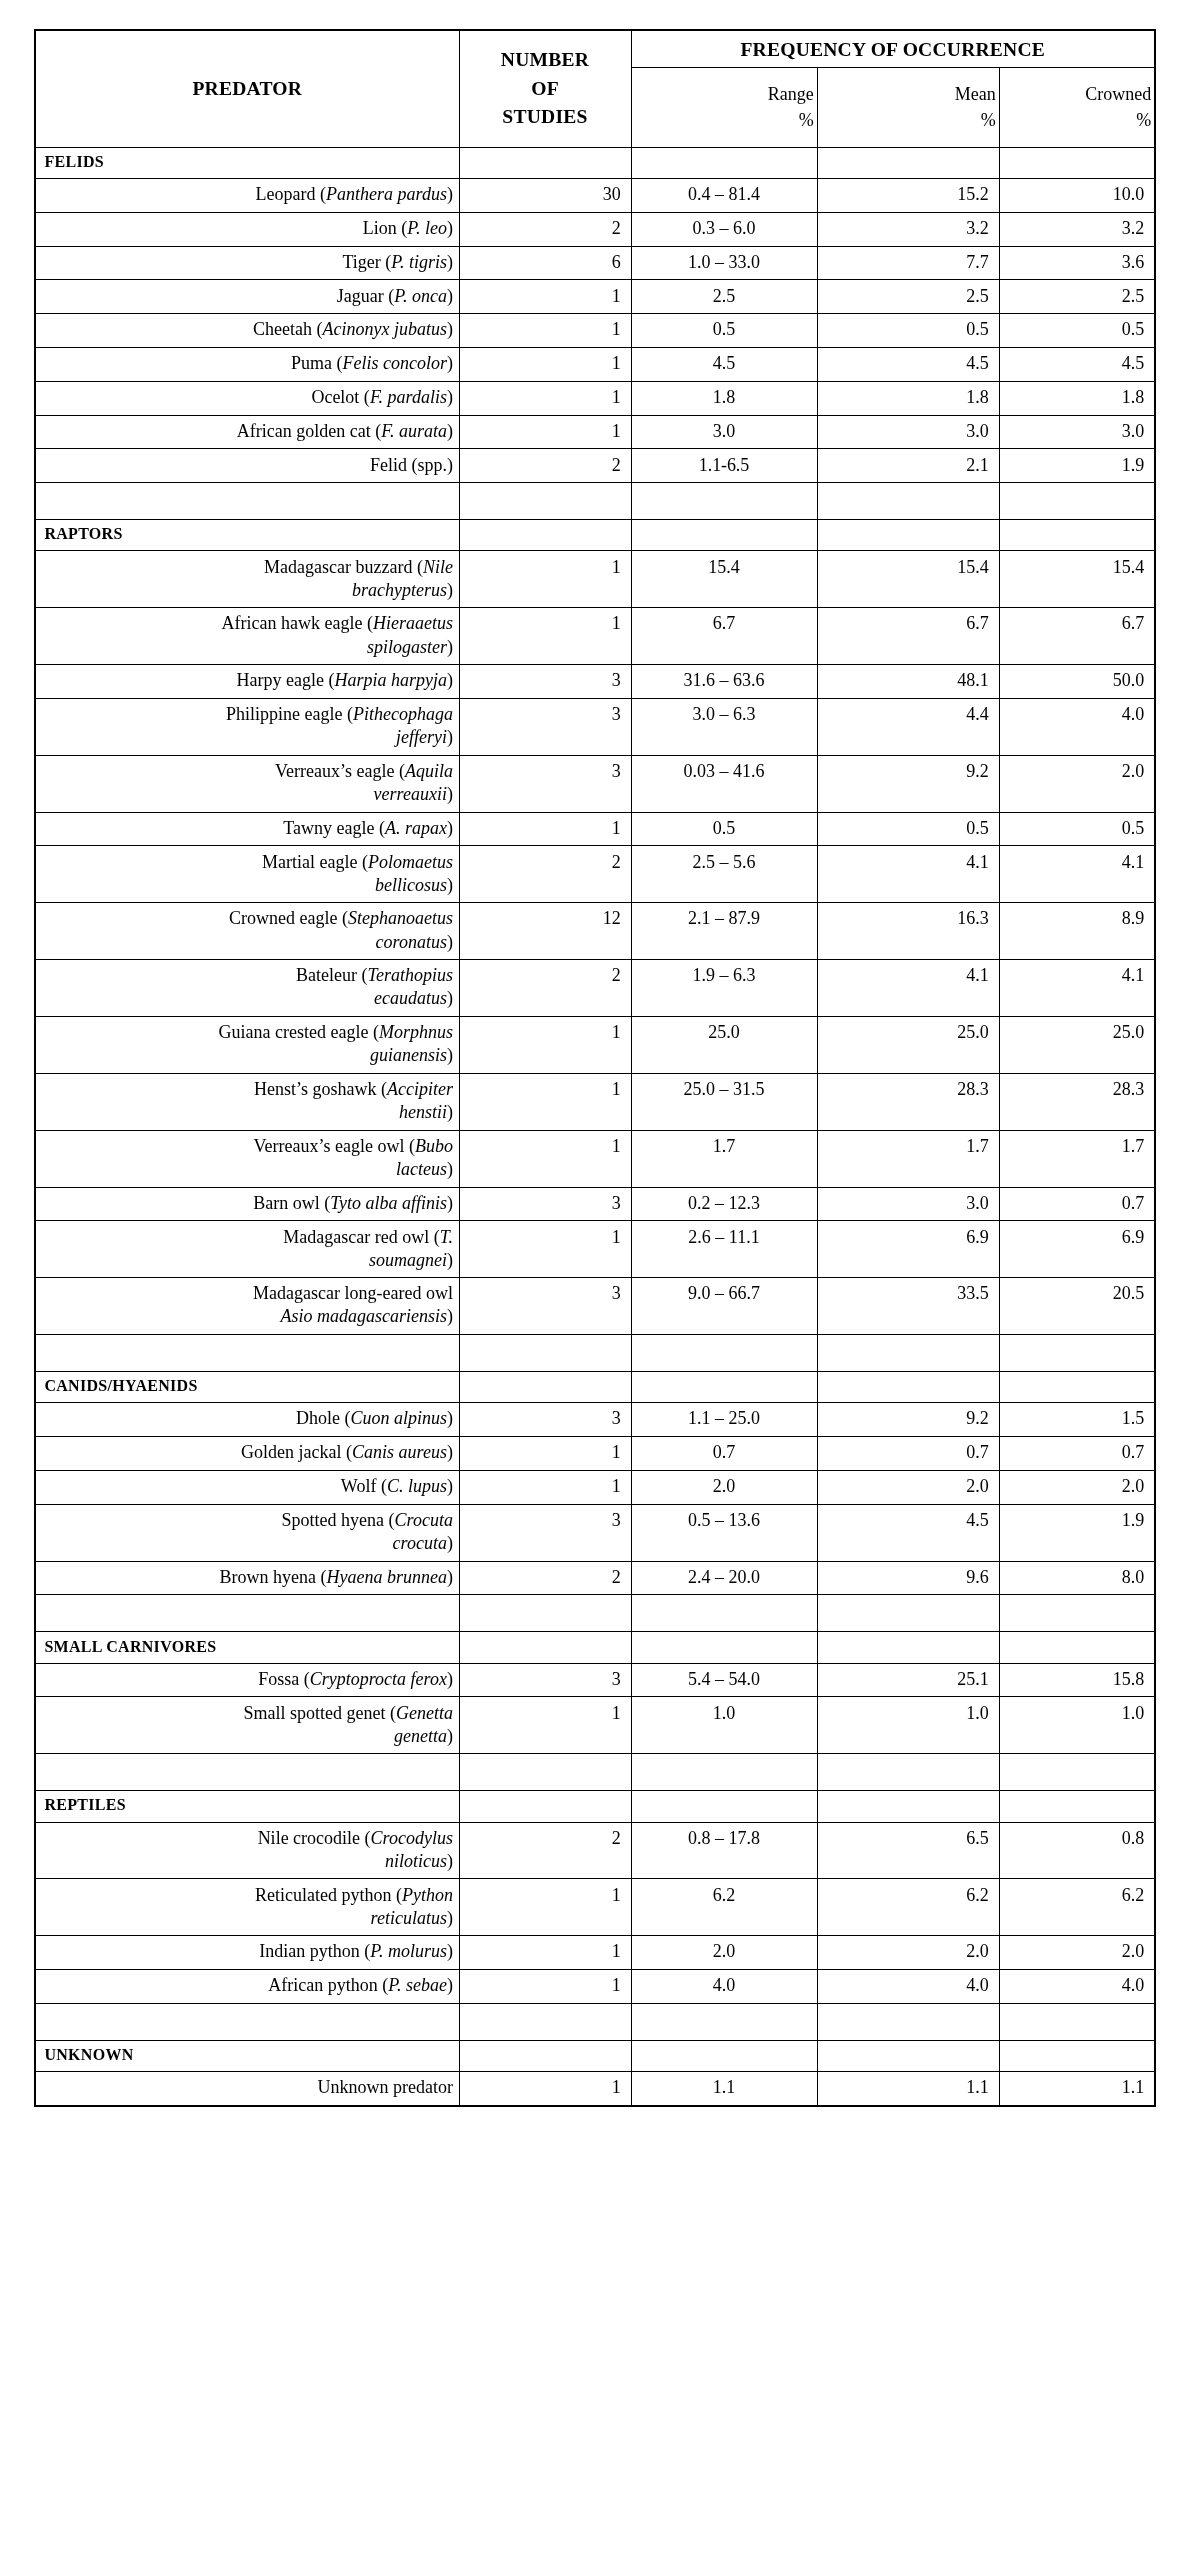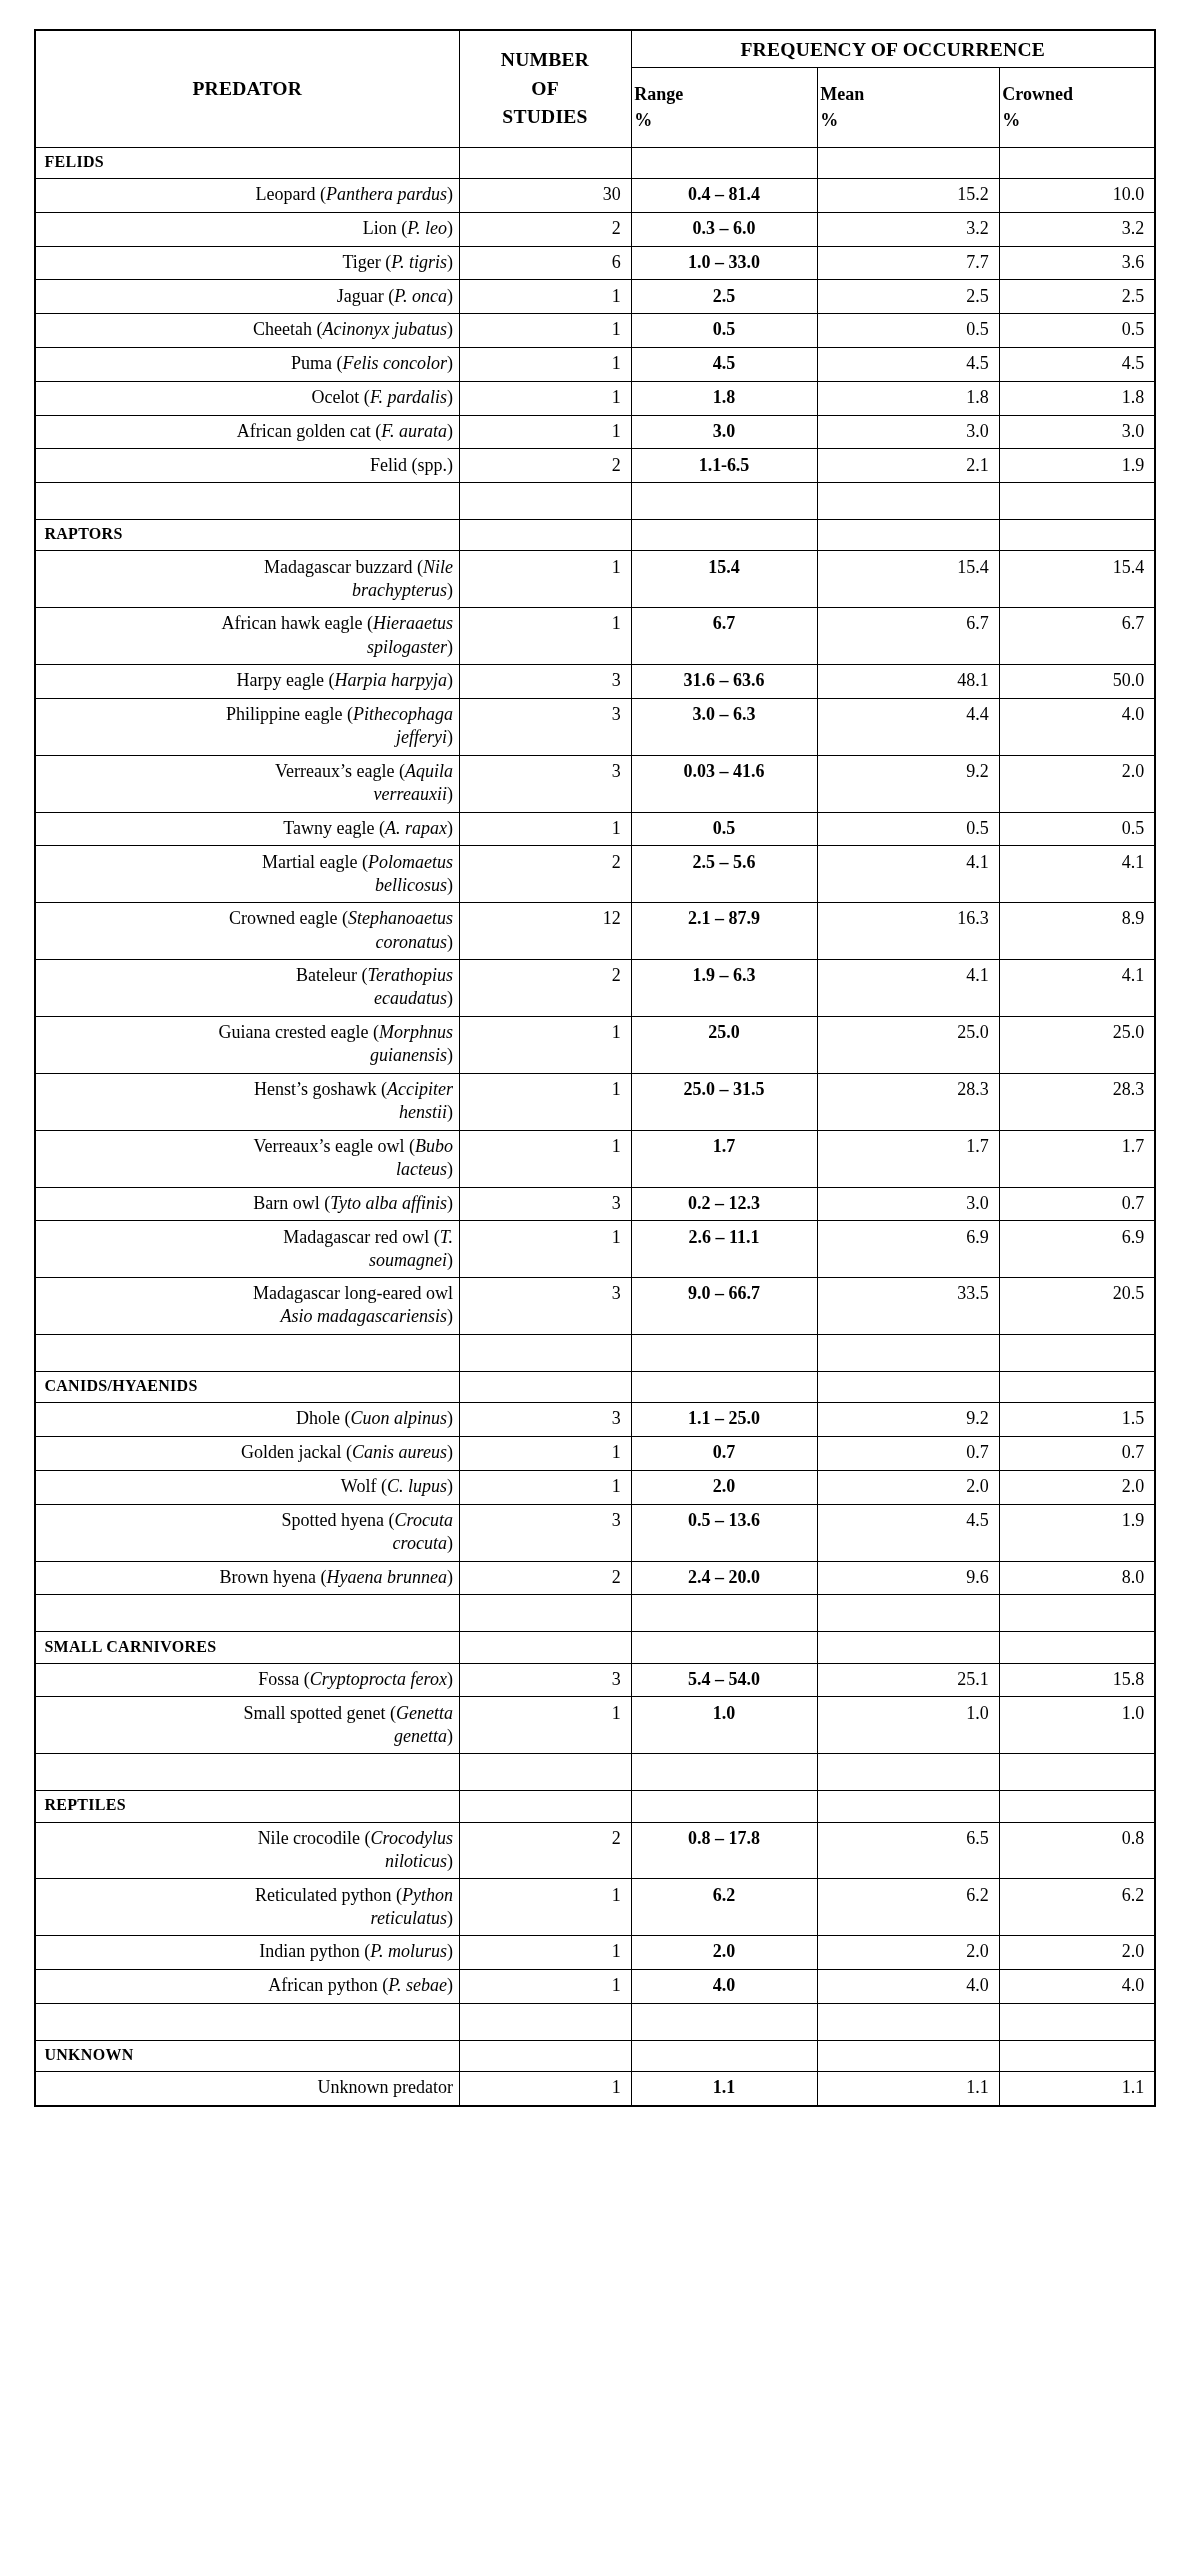--- a/index.html
+++ b/index.html
@@ -45,23 +45,23 @@
     text-align: center;
     vertical-align: middle;
     font-weight: bold;
     font-size: 19.6px;
     letter-spacing: 0.2px;
     padding: 5.6px 2.8px;
   }
   th.hdr-pred   { height: 104px; }
   th.hdr-nstud  { line-height: 1.45; margin-top: 21px; }
   th.hdr-sub {
-    text-align: left;
+    text-align: right;
     vertical-align: middle;
-    font-weight: bold;
+    font-weight: normal;
     font-size: 18px;
     height: 70px;
     line-height: 1.45;
     padding: 4.2px 2.8px;
   }
 
   
   td.pred {
     text-align: right;
     padding: 4.2px 5.6px 5.6px 8.4px;
@@ -83,21 +83,21 @@
   tr.group td.grp {
     font-weight: bold;
     font-size: 16px;
     letter-spacing: 0.3px;
     padding: 4.2px 5.6px 5.6px 8.4px;
   }
   tr.spacer td { height: 36px; }
   tr.spacer td.full { border-left: 1.4px solid #000; border-right: 1.4px solid #000; }
 
   i { font-style: italic; }
-  .nb { white-space: nowrap; font-weight: bold; }
+  .nb { white-space: nowrap; }
 </style>
 </head>
 <body>
 
 <div id="sheet">
   <table class="data-table">
     <colgroup>
       <col class="c-pred">
         <col class="c-nstud">
         <col class="c-range">

